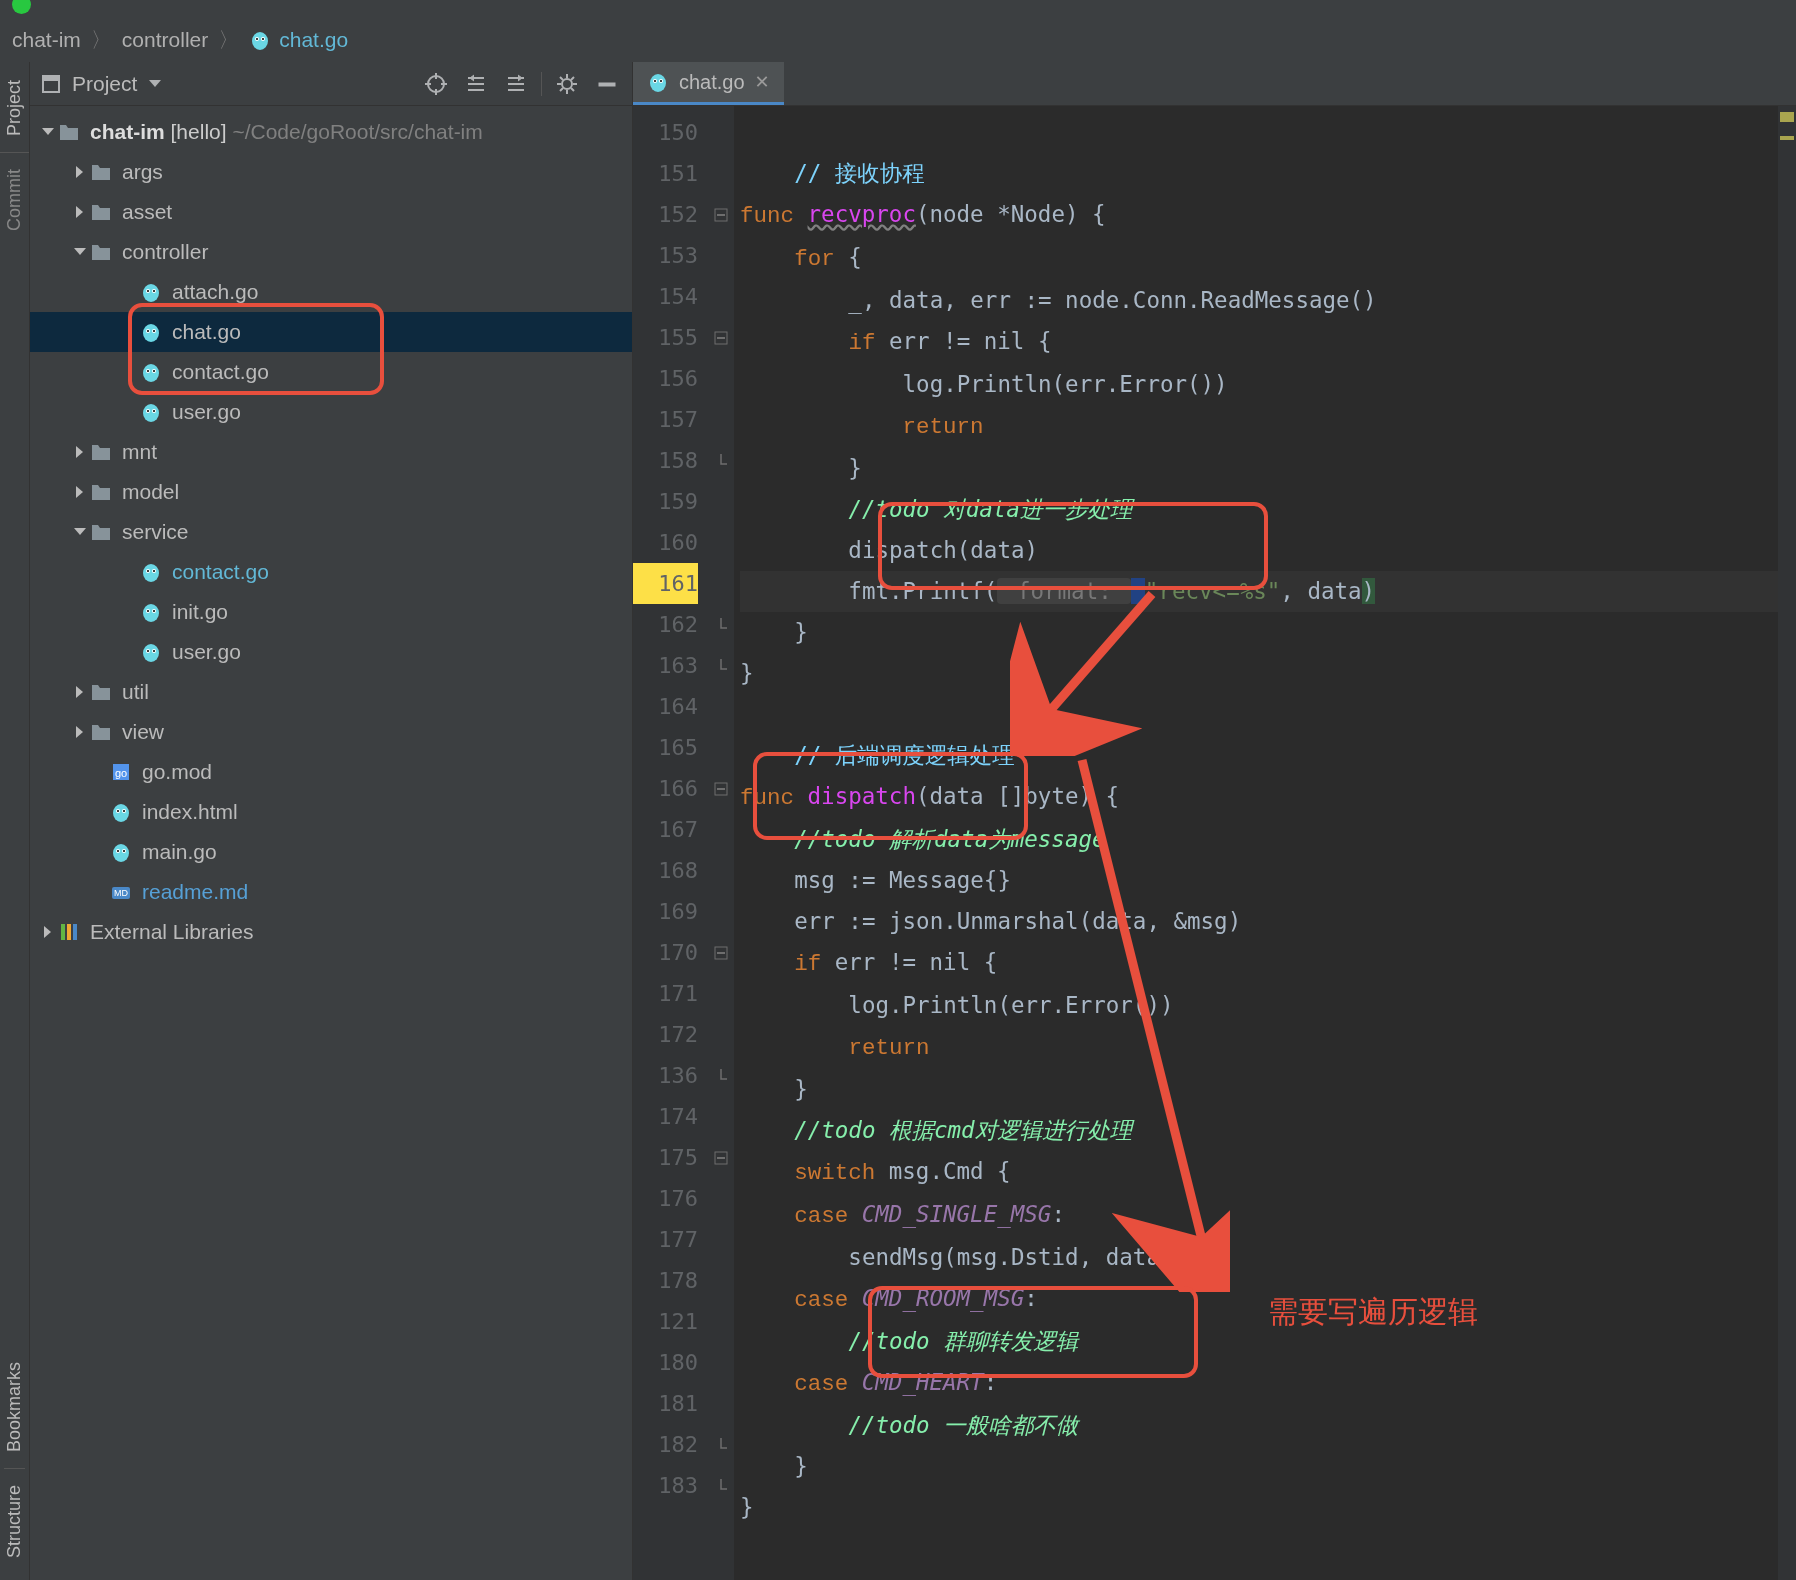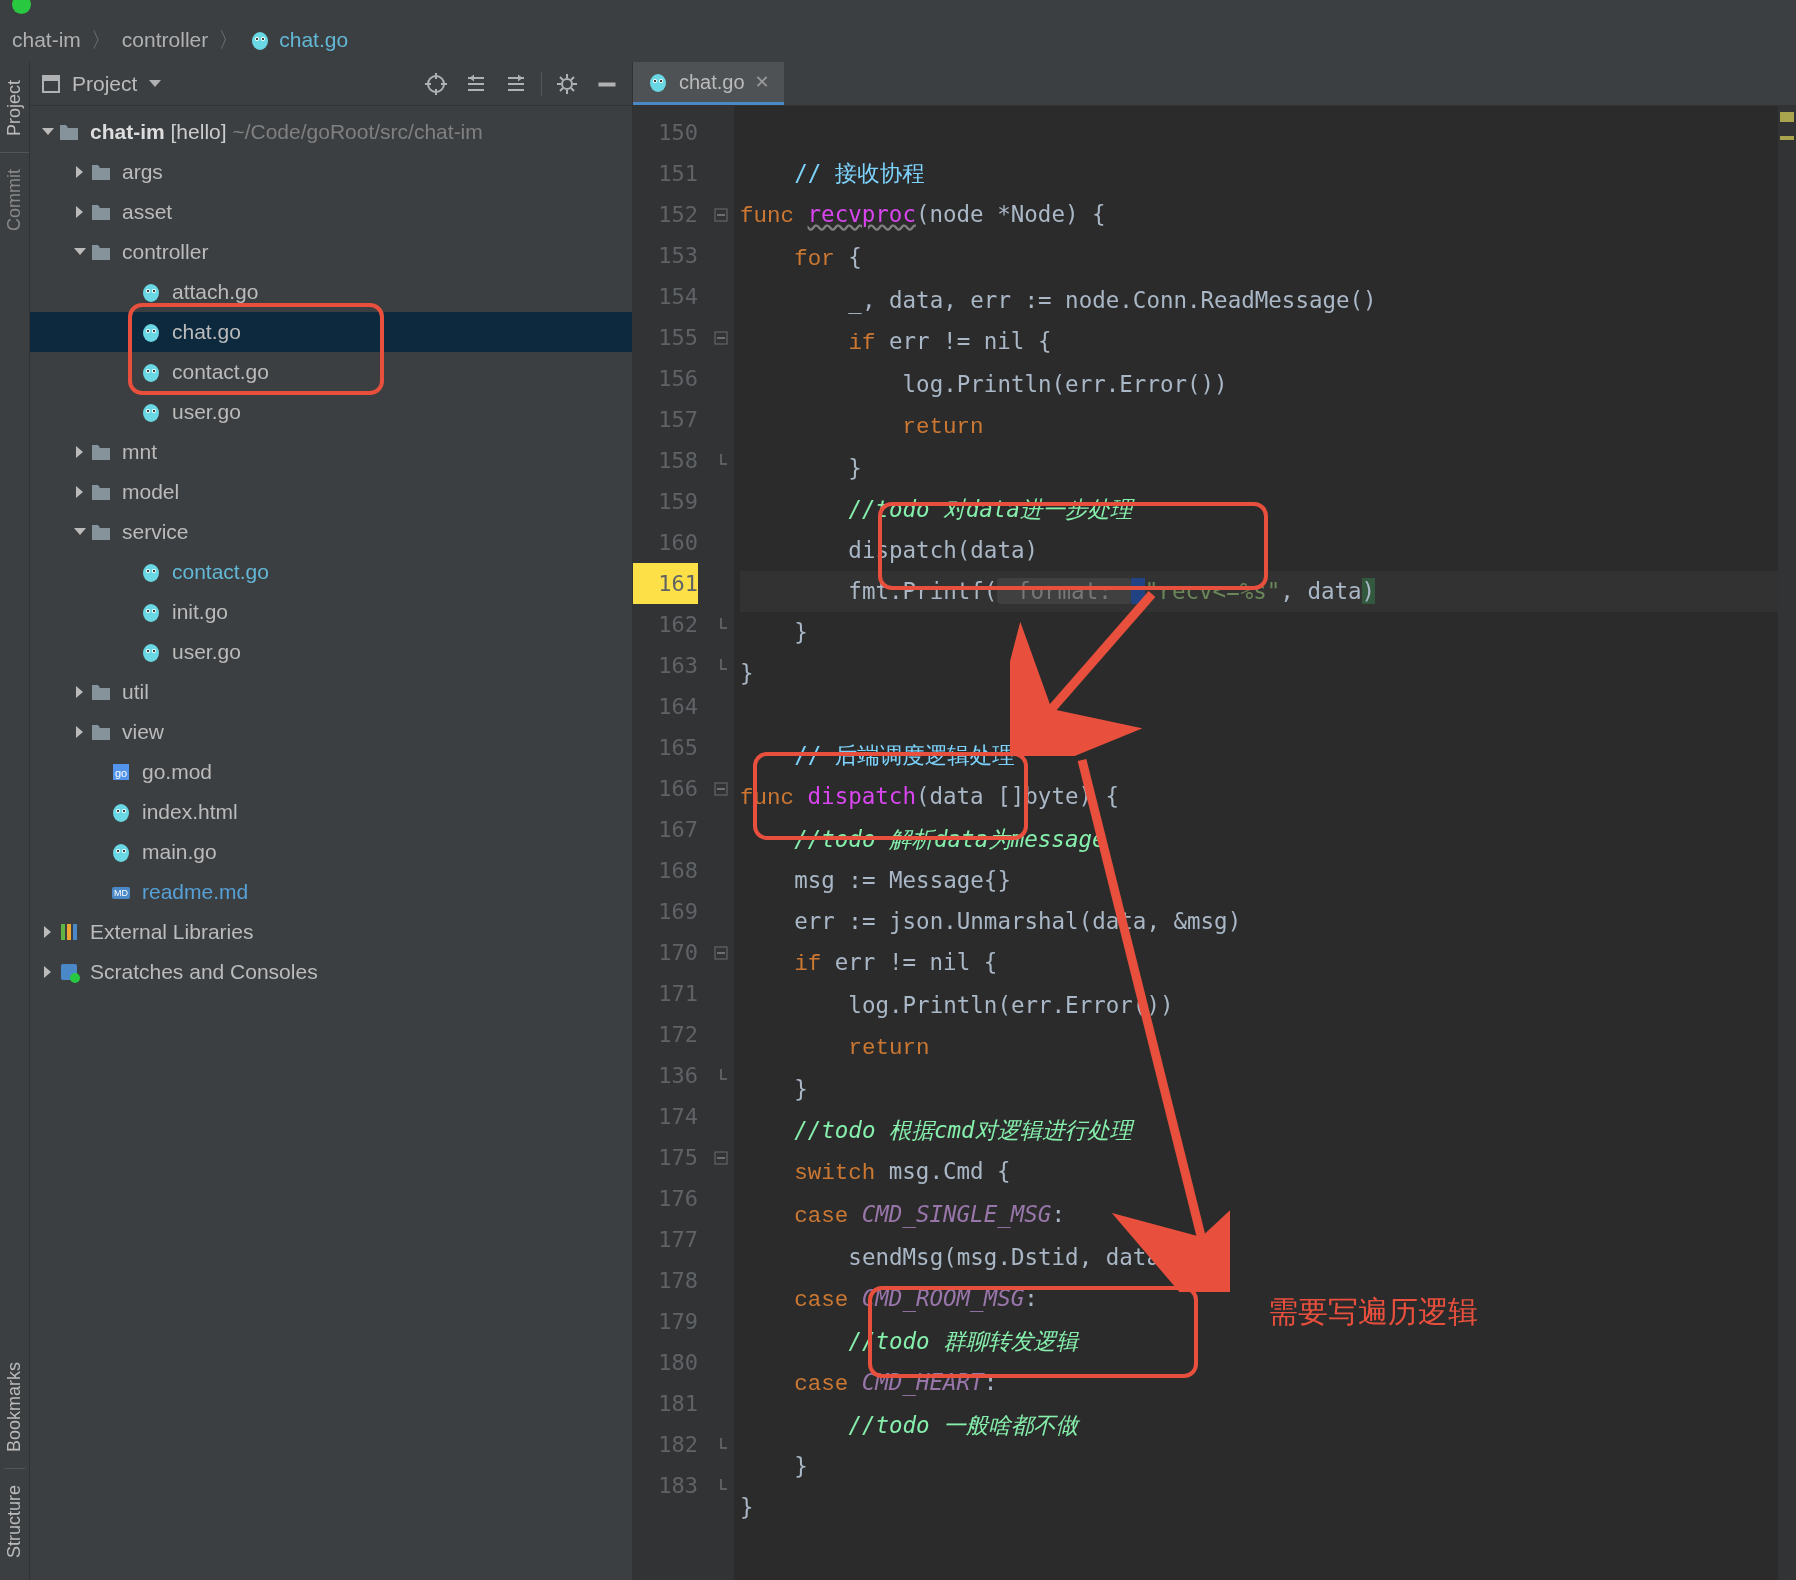--- a/index.html
+++ b/index.html
@@ -551,34 +551,20 @@
             <svg>
               <use href="#chev-right"></use>
             </svg>
           </span>
     <span class="ficon">
             <svg width="22" height="22">
               <use href="#lib"></use>
             </svg>
           </span>
     <span class="label">External Libraries</span>
-        </div>
-        <div class="tnode ">
-          <span class="indent" style="width:8px"></span>
-    <span class="chev">
-            <svg>
-              <use href="#chev-right"></use>
-            </svg>
-          </span>
-    <span class="ficon">
-            <svg width="22" height="22">
-              <use href="#scratch"></use>
-            </svg>
-          </span>
-    <span class="label">Scratches and Consoles</span>
         </div>
       </div>
   </div>
 
   <div class="editor-area">
     <div class="tabs">
       <div class="tab active">
         <svg class="go-icon">
             <use href="#gopher"></use>
           </svg>
@@ -610,21 +596,21 @@
           <div>169</div>
           <div>170</div>
           <div>171</div>
           <div>172</div>
           <div>136</div>
           <div>174</div>
           <div>175</div>
           <div>176</div>
           <div>177</div>
           <div>178</div>
-          <div>179</div>
+          <div>121</div>
           <div>180</div>
           <div>181</div>
           <div>182</div>
           <div>183</div>
         </div>
       <div class="fold-col" id="foldcol">
           <div class="fm"></div>
           <div class="fm"></div>
           <div class="fm">
             <svg>

